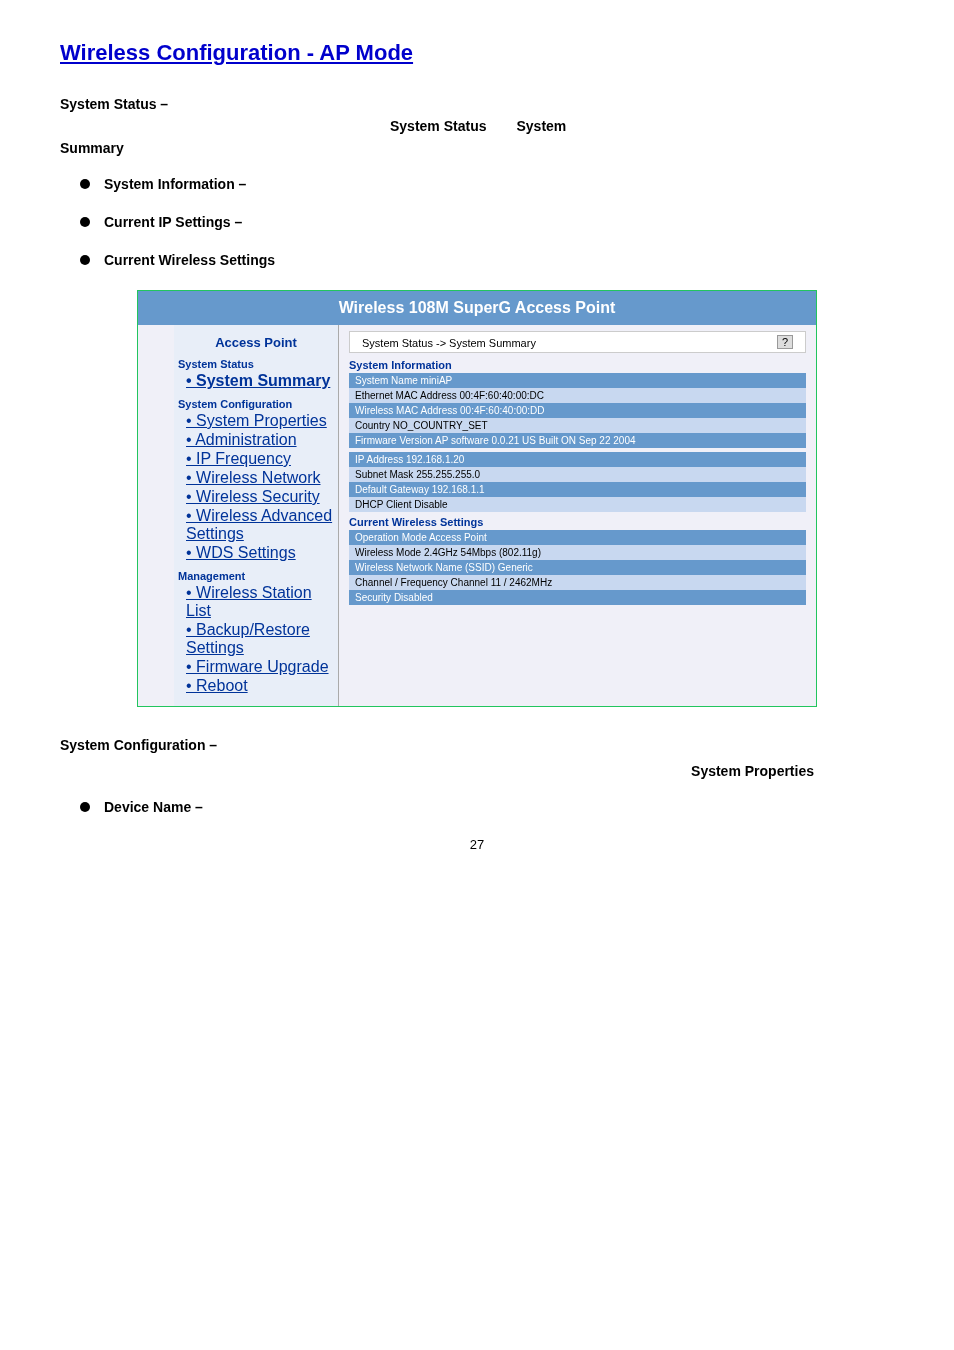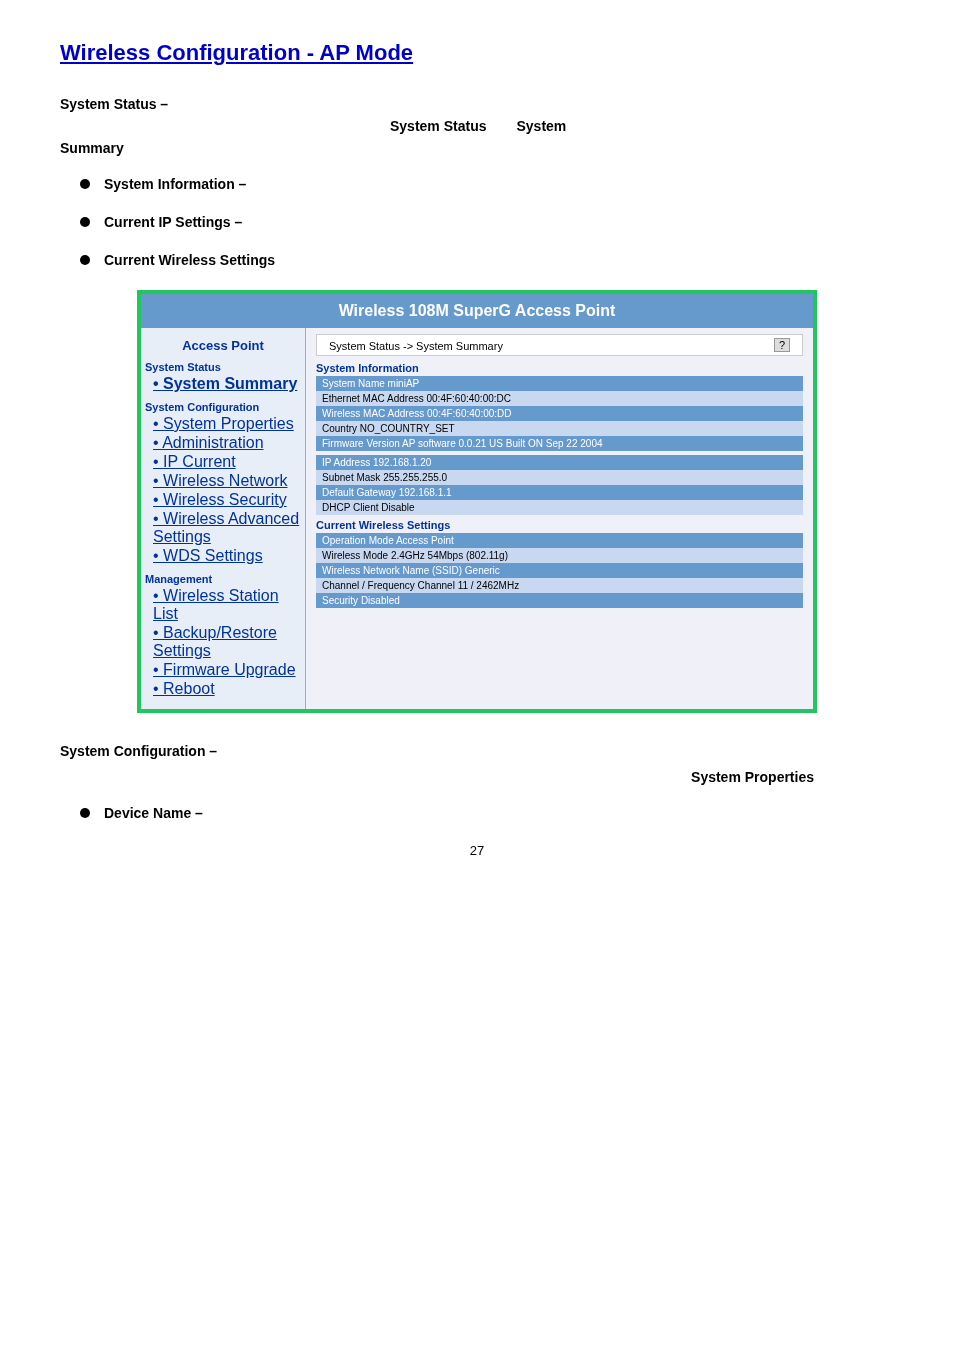--- a/index.html
+++ b/index.html
@@ -56,21 +56,21 @@
       height: 10px;
       background: #000;
       border-radius: 50%;
       margin-right: 14px;
       margin-top: 3px;
       flex-shrink: 0;
     }
 
     
     .device-panel {
-      border: 4px solid #22c55e;
+      border: 1px solid #22c55e;
       margin: 20px 0 30px 0;
       width: 680px;
       margin-left: auto;
       margin-right: auto;
     }
     .device-panel-header {
       background: #6699cc;
       color: #fff;
       font-size: 16px;
       font-weight: bold;
@@ -80,20 +80,21 @@
     .device-panel-body {
       display: flex;
       background: #f0f0f8;
     }
     .sidebar-nav {
       width: 165px;
       background: #e8eef8;
       padding: 10px 4px;
       border-right: 1px solid #aaa;
       flex-shrink: 0;
+      margin-left: 36px;
     }
     .nav-access-point-title {
       color: #003399;
       font-weight: bold;
       font-size: 13px;
       text-align: center;
       margin-bottom: 8px;
     }
     .nav-section-title {
       color: #003399;
@@ -212,21 +213,21 @@
 
     <div class="sidebar-nav">
       <div class="nav-access-point-title">Access Point</div>
 
       <div class="nav-section-title">System Status</div>
       <a class="nav-item active">• System Summary</a>
 
       <div class="nav-section-title">System Configuration</div>
       <a class="nav-item">• System Properties</a>
       <a class="nav-item">• Administration</a>
-      <a class="nav-item">• IP Current</a>
+      <a class="nav-item">• IP Frequency</a>
       <a class="nav-item">• Wireless Network</a>
       <a class="nav-item">• Wireless Security</a>
       <a class="nav-item">• Wireless Advanced Settings</a>
       <a class="nav-item">• WDS Settings</a>
 
       <div class="nav-section-title">Management</div>
       <a class="nav-item">• Wireless Station List</a>
       <a class="nav-item">• Backup/Restore Settings</a>
       <a class="nav-item">• Firmware Upgrade</a>
       <a class="nav-item">• Reboot</a>

